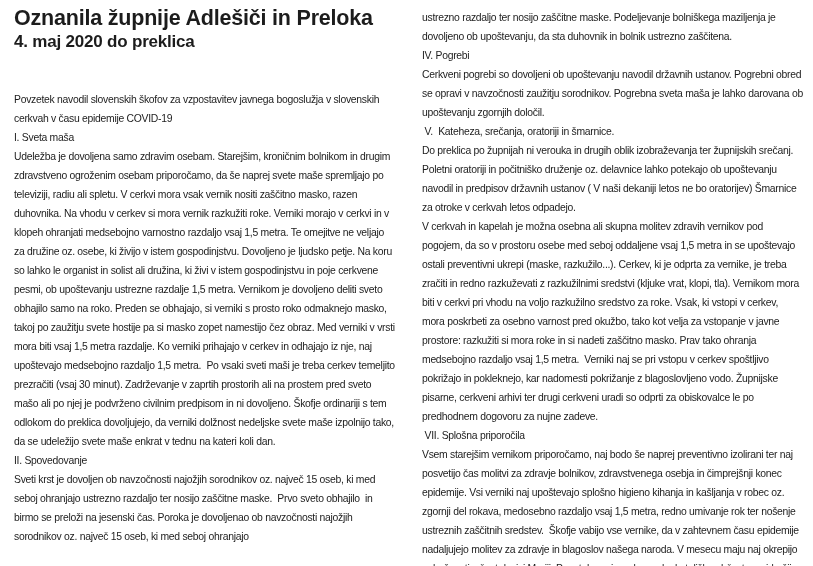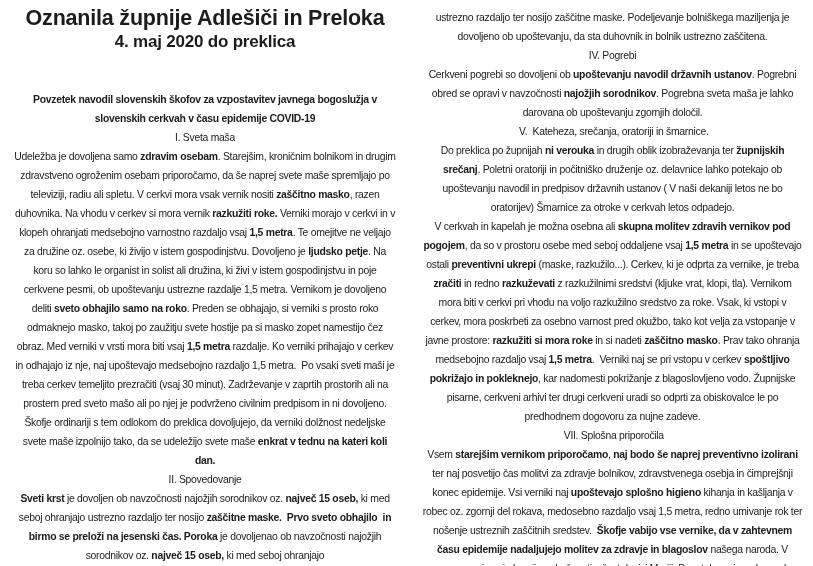--- a/index.html
+++ b/index.html
@@ -8,21 +8,20 @@
     position: relative;
     width: 813px;
     height: 566px;
     background: #ffffff;
     color: #1c1c1c;
     box-sizing: border-box;
     padding: 6px 10px 0 14px;
     display: flex;
     gap: 26px;
     overflow: hidden;
-    text-align: center;
   }
   .col { box-sizing: border-box; }
   .col-left { width: 382px; flex: 0 0 382px; }
   .col-right { width: 381px; flex: 0 0 381px; padding-top: 2px; }
 
   .title-block { margin-bottom: 38px; }
   .title-l1 {
     font-size: 21.5px;
     font-weight: bold;
     line-height: 25px;
@@ -39,21 +38,21 @@
 
   .block {
     font-size: 10.4px;
     line-height: 19px;
     letter-spacing: -0.28px;
     white-space: pre-wrap;
     margin: 0;
   }
   .block.heading { font-weight: normal; }
   .block.intro { font-weight: bold; }
-  .b { font-weight: bold; }
+  .b { font-weight: normal; }
 </style>
 </head>
 <body style="background: rgb(255, 255, 255);">
 
 <div class="page" style="color: rgb(28, 28, 28);">
   <div class="col col-left">
     <div class="title-block">
       <div class="title-l1">Oznanila župnije Adlešiči in Preloka</div>
       <div class="title-l2">4. maj 2020 do preklica</div>
     </div>
@@ -62,21 +61,21 @@
         <div class="block heading">I. Sveta maša</div>
         <div class="block para"><span>Udeležba je dovoljena samo </span><span class="b">zdravim osebam</span><span>. Starejšim, kroničnim bolnikom in drugim zdravstveno ogroženim osebam priporočamo, da še naprej svete maše spremljajo po televiziji, radiu ali spletu. V cerkvi mora vsak vernik nositi </span><span class="b">zaščitno masko</span><span>, razen duhovnika. Na vhodu v cerkev si mora vernik </span><span class="b">razkužiti roke.</span><span> Verniki morajo v cerkvi in v klopeh ohranjati medsebojno varnostno razdaljo vsaj </span><span class="b">1,5 metra</span><span>. Te omejitve ne veljajo za družine oz. osebe, ki živijo v istem gospodinjstvu. Dovoljeno je </span><span class="b">ljudsko petje</span><span>. Na koru so lahko le organist in solist ali družina, ki živi v istem gospodinjstvu in poje cerkvene pesmi, ob upoštevanju ustrezne razdalje 1,5 metra. Vernikom je dovoljeno deliti </span><span class="b">sveto obhajilo samo na roko</span><span>. Preden se obhajajo, si verniki s prosto roko odmaknejo masko, takoj po zaužitju svete hostije pa si masko zopet namestijo čez obraz. Med verniki v vrsti mora biti vsaj </span><span class="b">1,5 metra</span><span> razdalje. Ko verniki prihajajo v cerkev in odhajajo iz nje, naj upoštevajo medsebojno razdaljo 1,5 metra.  Po vsaki sveti maši je treba cerkev temeljito prezračiti (vsaj 30 minut). Zadrževanje v zaprtih prostorih ali na prostem pred sveto mašo ali po njej je podvrženo civilnim predpisom in ni dovoljeno. Škofje ordinariji s tem odlokom do preklica dovoljujejo, da verniki dolžnost nedeljske svete maše izpolnijo tako, da se udeležijo svete maše </span><span class="b">enkrat v tednu na kateri koli dan.</span></div>
         <div class="block heading">II. Spovedovanje</div>
         <div class="block para"><span class="b">Sveti krst</span><span> je dovoljen ob navzočnosti najožjih sorodnikov oz. </span><span class="b">največ 15 oseb,</span><span> ki med seboj ohranjajo ustrezno razdaljo ter nosijo </span><span class="b">zaščitne maske.</span><span>  </span><span class="b">Prvo sveto obhajilo  in birmo se preloži na jesenski čas. Poroka</span><span> je dovoljenao ob navzočnosti najožjih sorodnikov oz. </span><span class="b">največ 15 oseb,</span><span> ki med seboj ohranjajo</span></div>
       </div>
   </div>
   <div class="col col-right">
     <div class="blocks">
         <div class="block para"><span>ustrezno razdaljo ter nosijo zaščitne maske. Podeljevanje bolniškega maziljenja je dovoljeno ob upoštevanju, da sta duhovnik in bolnik ustrezno zaščitena.</span></div>
         <div class="block heading">IV. Pogrebi</div>
-        <div class="block para"><span>Cerkveni pogrebi so dovoljeni ob </span><span class="b">upoštevanju navodil državnih ustanov</span><span>. Pogrebni obred se opravi v navzočnosti </span><span class="b">najožjih sorodnikov</span><span>. Pogrebna sveta maša je lahko darovana ob upoštevanju zgornjih določil.</span></div>
+        <div class="block para"><span>Cerkveni pogrebi so dovoljeni ob </span><span class="b">upoštevanju navodil državnih ustanov</span><span>. Pogrebni obred se opravi v navzočnosti </span><span class="b">zaužitju sorodnikov</span><span>. Pogrebna sveta maša je lahko darovana ob upoštevanju zgornjih določil.</span></div>
         <div class="block heading"> V.  Kateheza, srečanja, oratoriji in šmarnice.</div>
         <div class="block para"><span>Do preklica po župnijah </span><span class="b">ni verouka</span><span> in drugih oblik izobraževanja ter </span><span class="b">župnijskih srečanj</span><span>. Poletni oratoriji in počitniško druženje oz. delavnice lahko potekajo ob upoštevanju navodil in predpisov državnih ustanov ( V naši dekaniji letos ne bo oratorijev) Šmarnice za otroke v cerkvah letos odpadejo.</span></div>
         <div class="block para"><span>V cerkvah in kapelah je možna osebna ali </span><span class="b">skupna molitev zdravih vernikov pod pogojem</span><span>, da so v prostoru osebe med seboj oddaljene vsaj </span><span class="b">1,5 metra</span><span> in se upoštevajo ostali </span><span class="b">preventivni ukrepi</span><span> (maske, razkužilo...). Cerkev, ki je odprta za vernike, je treba </span><span class="b">zračiti</span><span> in redno </span><span class="b">razkuževati</span><span> z razkužilnimi sredstvi (kljuke vrat, klopi, tla). Vernikom mora biti v cerkvi pri vhodu na voljo razkužilno sredstvo za roke. Vsak, ki vstopi v cerkev, mora poskrbeti za osebno varnost pred okužbo, tako kot velja za vstopanje v javne prostore: </span><span class="b">razkužiti si mora roke</span><span> in si nadeti </span><span class="b">zaščitno masko</span><span>. Prav tako ohranja medsebojno razdaljo vsaj </span><span class="b">1,5 metra</span><span>.  Verniki naj se pri vstopu v cerkev </span><span class="b">spoštljivo pokrižajo in pokleknejo</span><span>, kar nadomesti pokrižanje z blagoslovljeno vodo. Župnijske pisarne, cerkveni arhivi ter drugi cerkveni uradi so odprti za obiskovalce le po predhodnem dogovoru za nujne zadeve.</span></div>
         <div class="block heading"> VII. Splošna priporočila</div>
         <div class="block para"><span>Vsem </span><span class="b">starejšim vernikom priporočamo</span><span>, </span><span class="b">naj bodo še naprej preventivno izolirani</span><span> ter naj posvetijo čas molitvi za zdravje bolnikov, zdravstvenega osebja in čimprejšnji konec epidemije. Vsi verniki naj </span><span class="b">upoštevajo splošno higieno</span><span> kihanja in kašljanja v robec oz. zgornji del rokava, medosebno razdaljo vsaj 1,5 metra, redno umivanje rok ter nošenje ustreznih zaščitnih sredstev.  </span><span class="b">Škofje vabijo vse vernike, da v zahtevnem času epidemije nadaljujejo molitev za zdravje in blagoslov</span><span> našega naroda. V mesecu maju naj okrepijo pobožnosti v čast devici Mariji. Prav tako naj se slovenska katoliška občestva pridružijo molitvi papeža Frančiška in vsak dan zmolijo rožni venec za prenehanje epidemije. Sprejeti ukrepi veljajo do preklica.</span></div>
       </div>
   </div>
 </div>
 
 </body></html>

